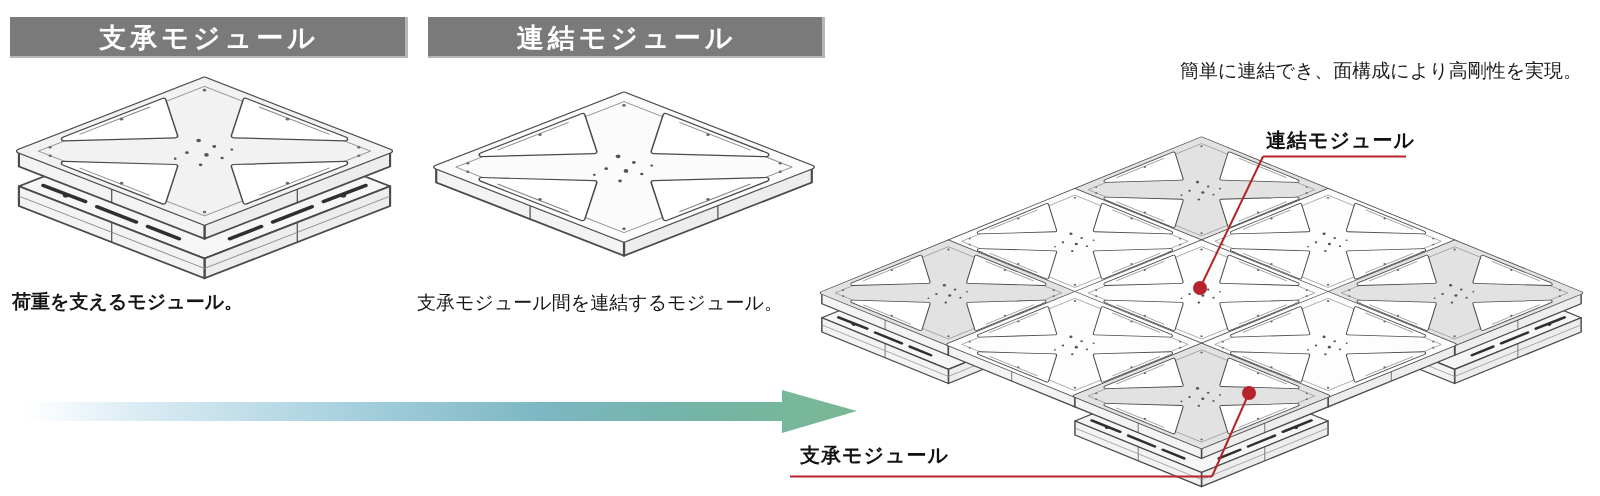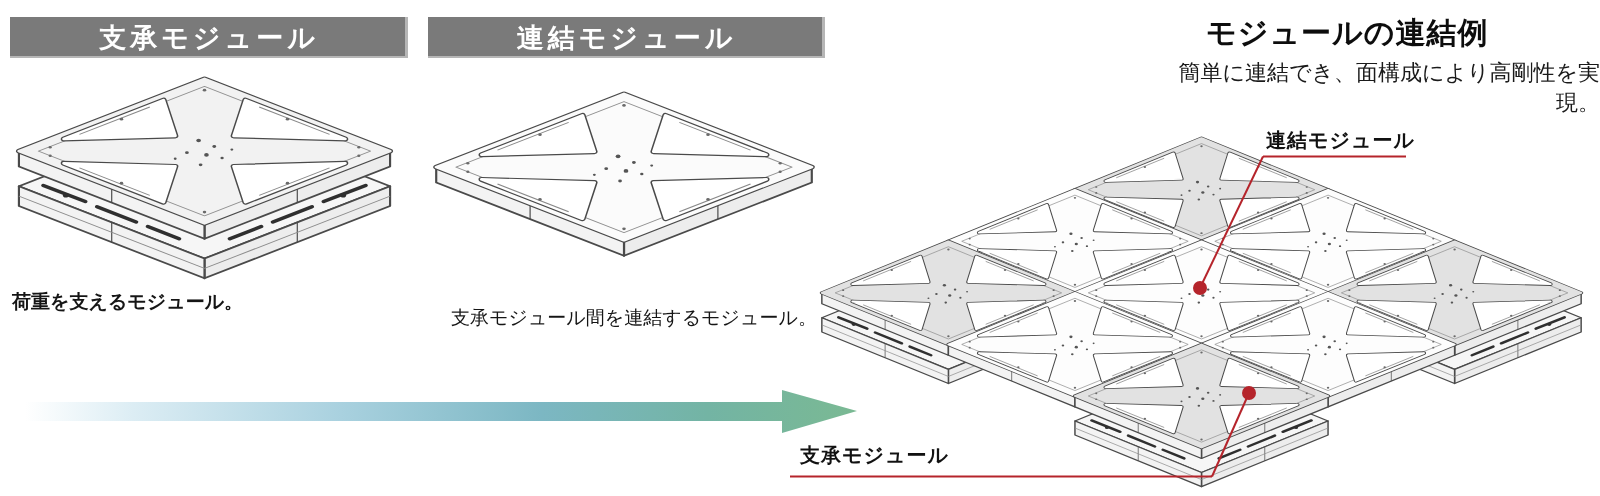--- a/index.html
+++ b/index.html
@@ -3,37 +3,37 @@
 <meta charset="utf-8">
 <style>
   :root{
     --header-bg:#7a7a7a; --header-text:#ffffff; --callout-red:#b5242b;
     --line-art:#4a4a4a; --support-tile-fill:#e2e2e2; --link-tile-fill:#fdfdfd;
     --arrow-start:#ffffff; --arrow-end:#7ab993;
   }
   *{margin:0;padding:0;box-sizing:border-box;}
   html,body{background:#ffffff;}
   body{font-family:"Liberation Sans","DejaVu Sans",sans-serif;}
-  .page{position:relative;width:1600px;height:496px;background:#ffffff;overflow:hidden;text-align:right;}
+  .page{position:relative;width:1600px;height:496px;background:#ffffff;overflow:hidden;}
 
   .module-header{
     position:absolute;top:17px;height:41px;background:var(--header-bg);
     color:var(--header-text);font-weight:bold;font-size:27px;letter-spacing:4px;
     display:flex;align-items:center;justify-content:center;
     box-shadow:inset -3px -2px 0 rgba(255,255,255,.45);
   }
   .hdr1{left:10px;width:398px;}
   .hdr2{left:428px;width:397px;}
 
   .desc{position:absolute;font-size:19px;line-height:29px;color:#151515;}
   .desc1{left:12px;top:287px;font-weight:bold;}
-  .desc2{left:417px;top:303px;margin-left:34px;}
+  .desc2{left:417px;top:288px;}
 
   .ex-title{position:absolute;left:1206px;top:13px;font-size:30px;font-weight:bold;color:#0d0d0d;letter-spacing:1px;}
-  .ex-subtitle{position:absolute;left:1154px;top:58px;font-size:22px;color:#1a1a1a;}
+  .ex-subtitle{position:absolute;left:1180px;top:58px;font-size:19px;color:#1a1a1a;}
 
   .callout-label{position:absolute;font-size:20px;font-weight:bold;color:#111;z-index:6;letter-spacing:1px;}
   .co-link{left:1266px;top:127px;}
   .co-support{left:800px;top:442px;}
 
   svg{display:block;}
   .abs{position:absolute;}
   .overlay{left:0;top:0;z-index:5;pointer-events:none;}
   .co-line{stroke:var(--callout-red);stroke-width:2;fill:none;}
   .co-dot{fill:var(--callout-red);}
@@ -154,21 +154,20 @@
     </g>
   </svg>
 
   <div class="desc desc1">
     <div>荷重を支えるモジュール。</div>
   </div>
   <div class="desc desc2">
     <div>支承モジュール間を連結するモジュール。</div>
   </div>
 
-  <div class="ex-title">モジュールの連結例</div>
   <div class="ex-subtitle">簡単に連結でき、面構成により高剛性を実現。</div>
 
   <svg class="abs" style="left:25px;top:389px;" width="833" height="46" viewBox="0 0 833 46">
     <polygon points="0,13 757,13 757,1 832,22 757,44 757,32 0,32" fill="url(#arrowGrad)"></polygon>
   </svg>
 
   <svg class="abs" style="left:818px;top:133px;" width="767" height="363" viewBox="-575 -240 1150 545">
     <g transform="scale(1,0.815)">
 
       <g transform="translate(0,-190)">

